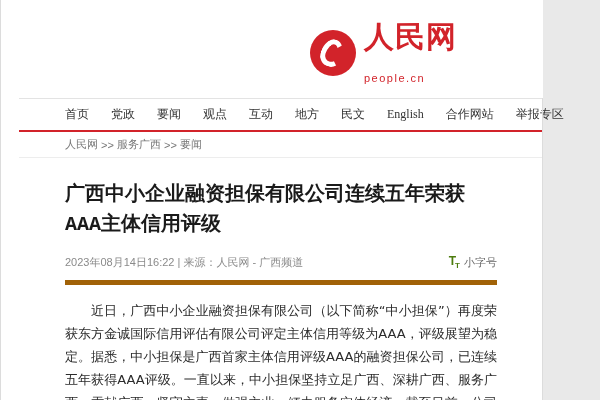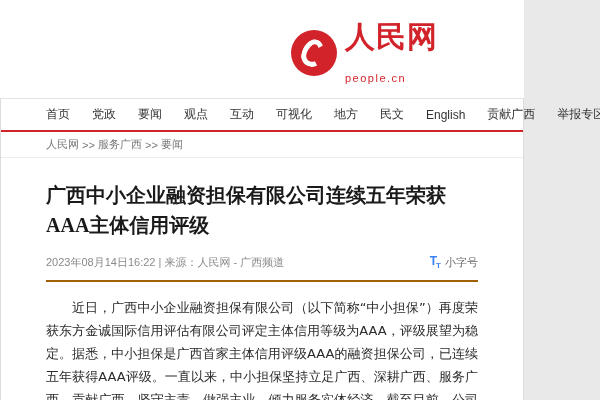--- a/index.html
+++ b/index.html
@@ -13,20 +13,21 @@
     font-family: "Liberation Sans", sans-serif;
     overflow: hidden;
   }
   .page {
     width: 524px;
     height: 400px;
     position: relative;
     background: #ffffff;
     display: flex;
     flex-direction: column;
+    padding-left: 19px;
   }
   
   .header {
     height: 98px;
     background: #ffffff;
     position: relative;
     flex: 0 0 auto;
   }
   .logo-wrap {
     position: absolute;
@@ -79,20 +80,21 @@
   .nav {
     height: 34px;
     background: #ffffff;
     border-top: 1px solid #e3e3e3;
     border-bottom: 2px solid #d2232a;
     display: flex;
     align-items: center;
     padding: 0 40px;
     flex: 0 0 auto;
     box-sizing: border-box;
+    font-family: Liberation Serif, serif;
   }
   .nav-item {
     font-size: 12px;
     color: #333333;
     padding: 0 11px;
     white-space: nowrap;
     cursor: pointer;
   }
   .nav-item:first-child {
     padding-left: 6px;
@@ -122,45 +124,45 @@
     box-sizing: border-box;
     flex: 1 1 auto;
     overflow: hidden;
   }
   .title {
     font-size: 20px;
     line-height: 30px;
     font-weight: bold;
     color: #1a1a1a;
     margin: 0 0 14px 0;
-    font-family: Liberation Serif, serif;
+    font-family: Liberation Mono, monospace;
   }
   .meta-row {
     display: flex;
     align-items: center;
     justify-content: space-between;
-    border-bottom: 2px solid #a16207;
+    border-bottom: 5px solid #a16207;
     padding-bottom: 10px;
     margin-bottom: 14px;
   }
   .meta-left {
     font-size: 11px;
     color: #8a8a8a;
   }
   .fontsize-btn {
     display: flex;
     align-items: center;
     gap: 5px;
     font-size: 11px;
     color: #666666;
     cursor: pointer;
   }
   .tt-icon {
     font-size: 12px;
-    color: #3b82f6;
+    color: #4d7c0f;
     font-weight: bold;
     letter-spacing: -1px;
   }
   .body-text {
     font-size: 13px;
     line-height: 23px;
     color: #2b2b2b;
     text-align: justify;
     text-indent: 2em;
     margin: 0;
@@ -193,25 +195,24 @@
       </div>
     </div>
   </div>
 
   <div class="nav">
     <div class="nav-item">首页</div>
     <div class="nav-item">党政</div>
     <div class="nav-item">要闻</div>
     <div class="nav-item">观点</div>
     <div class="nav-item">互动</div>
-    <div class="nav-item">可视化</div>
     <div class="nav-item">地方</div>
     <div class="nav-item">民文</div>
     <div class="nav-item">English</div>
-    <div class="nav-item">贡献广西</div>
+    <div class="nav-item">合作网站</div>
     <div class="nav-item">举报专区</div>
   </div>
 
   <div class="breadcrumb">
     <span class="crumb-link">人民网</span>
     <span> &gt;&gt; </span>
     <span class="crumb-link">服务广西</span>
     <span> &gt;&gt; </span>
     <span class="crumb-link">要闻</span>
   </div>

